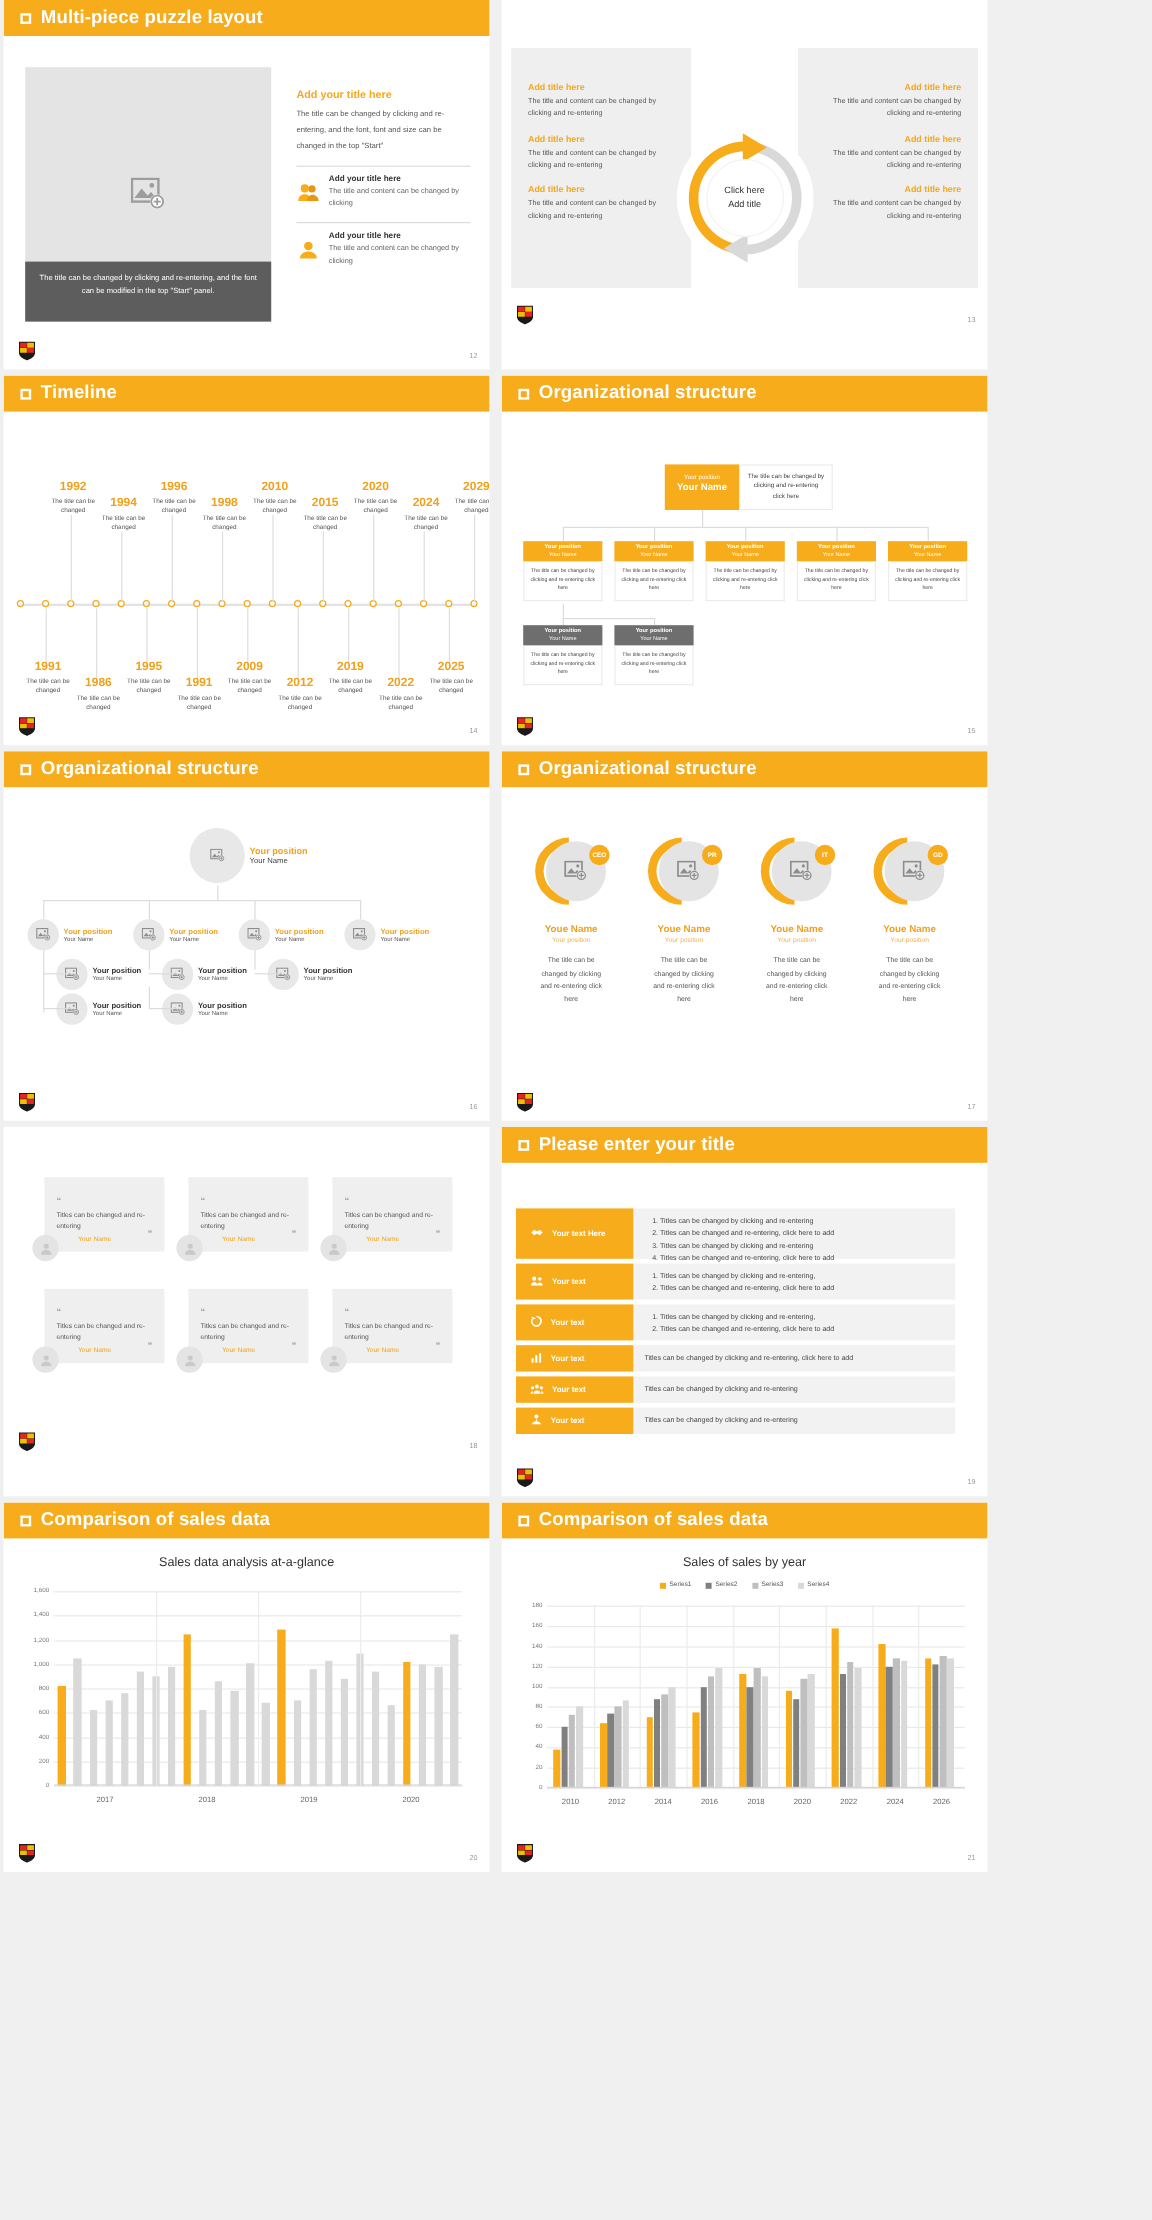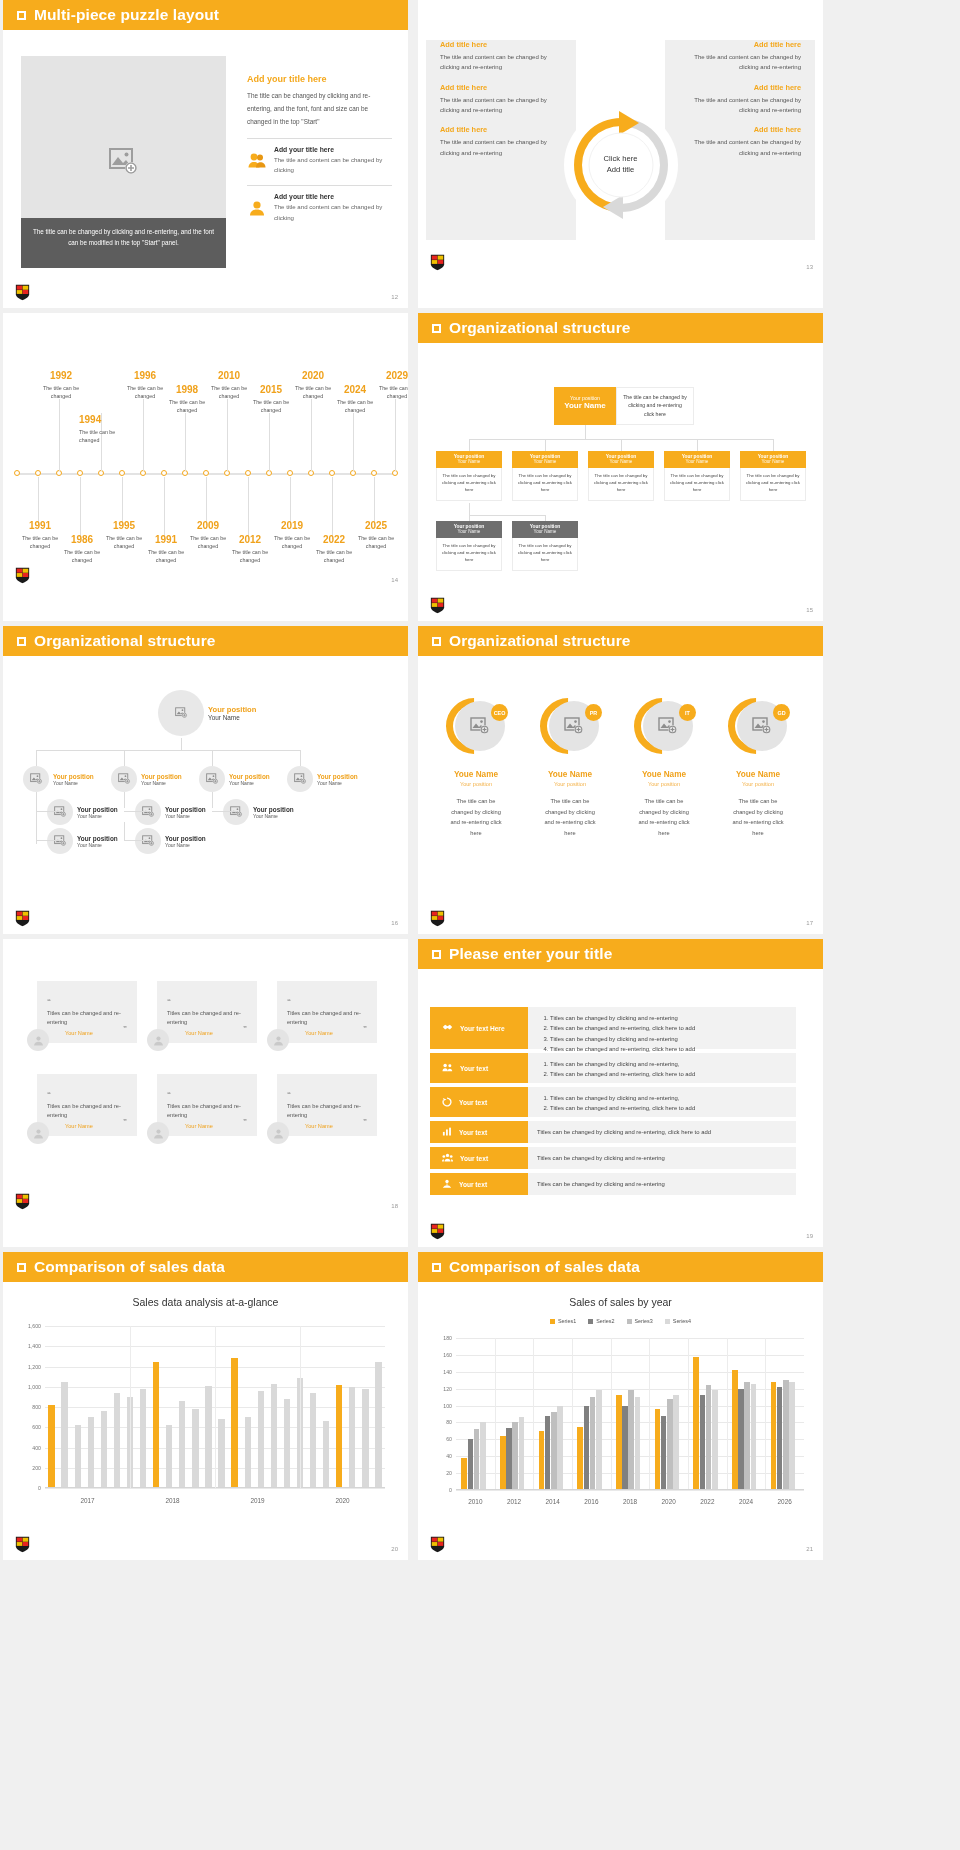--- a/index.html
+++ b/index.html
@@ -59,21 +59,21 @@
   }
   .s1-right { position:absolute; left:244px; top:44px; width:145px; }
   .s1-h { font-size:9px; color:#F4A81D; font-weight:bold; margin-bottom:5px; }
   .s1-p { font-size:6.4px; color:#555; line-height:2.05; }
   .s1-item { display:flex; gap:7px; border-top:1px solid #dcdcdc; padding-top:7px; margin-top:10px; }
   .s1-item .ic { width:20px; flex:0 0 20px; display:flex; align-items:center; justify-content:center; }
   .s1-it-h { font-size:6.8px; font-weight:bold; color:#333; margin-bottom:2px;}
   .s1-it-p { font-size:6.1px; color:#666; line-height:1.65; }
 
   
-  .s2-col { position:absolute; top:40px; width:150px; height:200px; background:#efefef; padding:0 14px; }
+  .s2-col { position:absolute; top:40px; width:150px; height:200px; background:#efefef; padding:28px 14px; }
   .s2-col.l { left:8px; }
   .s2-col.r { right:8px; text-align:right; }
   .s2-h { font-size:7.4px; color:#F4A81D; font-weight:bold; margin-bottom:3px; }
   .s2-p { font-size:6px; color:#555; line-height:1.72; margin-bottom:10px; }
   .s2-ring { position:absolute; left:50%; top:105px; transform:translateX(-50%); width:120px; height:120px; }
   .s2-center { position:absolute; left:50%; top:165px; transform:translate(-50%,-50%); text-align:center; font-size:7.6px; color:#333; line-height:1.42; }
 
   
   .tl { position:absolute; left:0; top:0; width:405px; height:278px; }
   .tl-axis { position:absolute; left:12px; top:160px; width:381px; height:2px; background:#e3e3e3; }
@@ -252,20 +252,24 @@
           <path d="M10.2 2.2h7.6v5.5h-7.6z" fill="#F0C000"></path>
           <path d="M2.2 8.2h7.6v5.2H2.2z" fill="#F0C000"></path>
           <path d="M10.2 8.2h7.6v5.2h-7.6z" fill="#E8241F"></path>
           <path d="M10 21c-4-2-8-4.5-8-7h16c0 2.5-4 5-8 7z" fill="#1a1a1a"></path>
         </svg>
     <div class="pg">13</div>
   </div>
 </div>
 
 <div class="slide">
+  <div class="hdr">
+    <span class="sq"></span>
+    <span>Timeline</span>
+  </div>
   <div class="body">
     <div class="tl" id="timeline">
       <div class="tl-axis"></div>
     <div class="tl-dot" style="left: 11px;"></div>
           <div class="tl-dot" style="left: 32px;"></div>
           <div class="tl-dot" style="left: 53px;"></div>
           <div class="tl-dot" style="left: 74px;"></div>
           <div class="tl-dot" style="left: 95px;"></div>
           <div class="tl-dot" style="left: 116px;"></div>
           <div class="tl-dot" style="left: 137px;"></div>
@@ -280,21 +284,21 @@
           <div class="tl-dot" style="left: 326px;"></div>
           <div class="tl-dot" style="left: 347px;"></div>
           <div class="tl-dot" style="left: 368px;"></div>
           <div class="tl-dot" style="left: 389px;"></div>
           <div class="tl-stem" style="left: 56px; top: 86px; height: 72px;"></div>
           <div class="tl-lbl" style="left: 34px; top: 58px; text-align: center;">
             <div class="tl-yr">1992</div>
             <div class="tl-tx">The title can be changed</div>
           </div>
           <div class="tl-stem" style="left: 98px; top: 100px; height: 58px;"></div>
-          <div class="tl-lbl" style="left: 76px; top: 72px;  margin-top: 30px;">
+          <div class="tl-lbl" style="left: 76px; top: 72px; text-align: center;">
             <div class="tl-yr">1994</div>
             <div class="tl-tx">The title can be changed</div>
           </div>
           <div class="tl-stem" style="left: 140px; top: 86px; height: 72px;"></div>
           <div class="tl-lbl" style="left: 118px; top: 58px; text-align: center;">
             <div class="tl-yr">1996</div>
             <div class="tl-tx">The title can be changed</div>
           </div>
           <div class="tl-stem" style="left: 182px; top: 100px; height: 58px;"></div>
           <div class="tl-lbl" style="left: 160px; top: 72px; text-align: center;">

